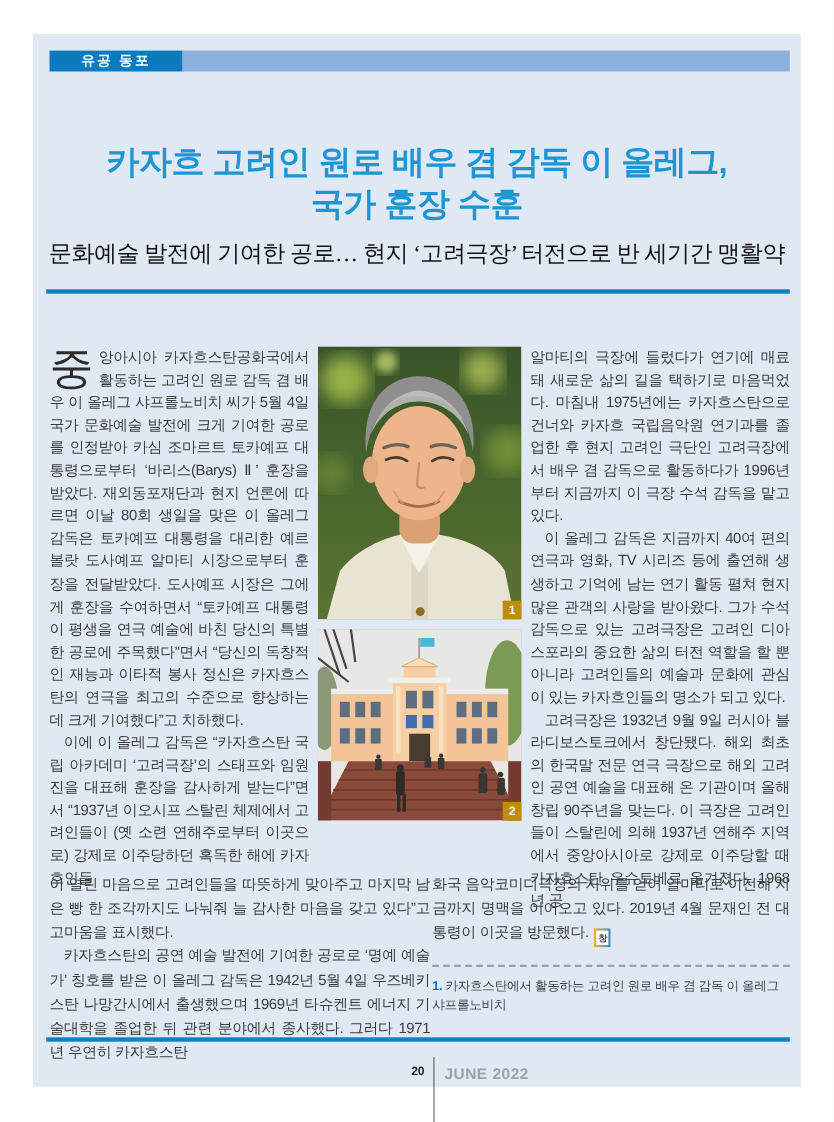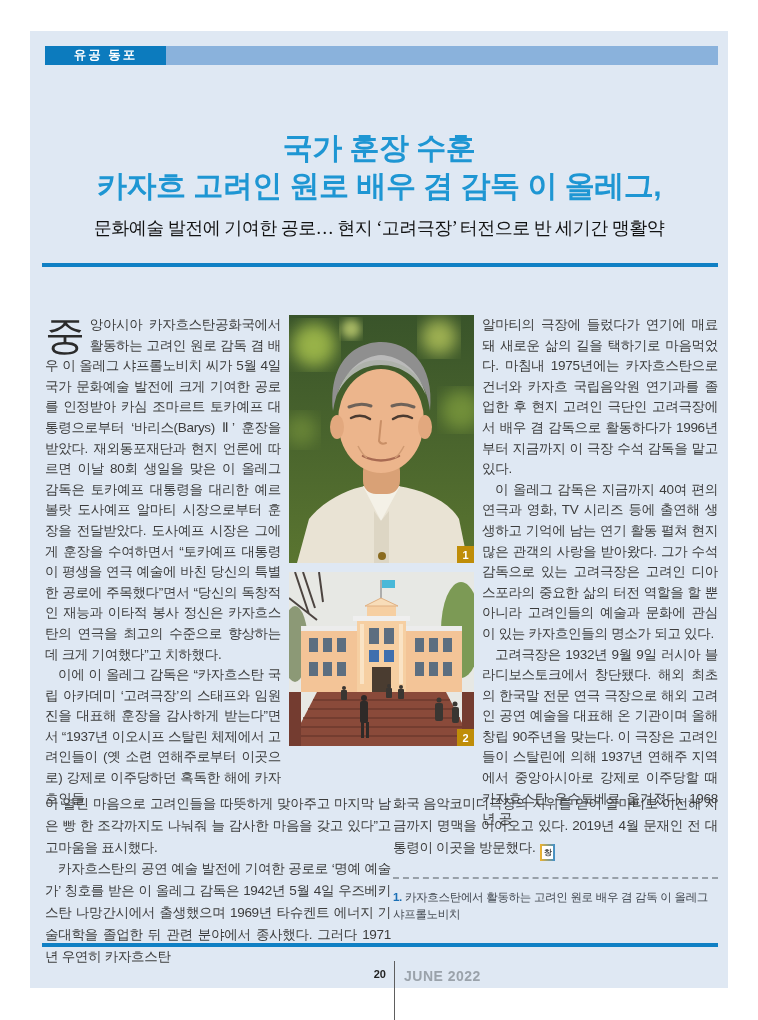--- a/index.html
+++ b/index.html
@@ -18,21 +18,21 @@
     display:flex;align-items:center;justify-content:center;letter-spacing:2px;
   }
   .tag-strip{flex:1;background:#8ab2dc;}
   
   .title{
     position:absolute;left:0;right:0;top:98px;text-align:center;
     color:#1e96d3;font-size:30px;font-weight:bold;line-height:38px;letter-spacing:-0.5px;
   }
   .subtitle{
     position:absolute;left:0;right:0;top:185px;text-align:center;color:#111;
-    font-family:"Liberation Serif", serif;font-size:18px;letter-spacing:-0.5px;
+    font-family:"Liberation Serif", serif;font-size:21px;letter-spacing:-0.5px;
   }
   .rule{position:absolute;left:12px;width:676px;height:4px;background:#1080c4;}
   .rule-top{top:232px;}
   .rule-bottom{top:912px;}
   
   .body-text{
     margin:0;font-size:13.5px;line-height:20.6px;color:#3c3c3c;
     text-align:justify;letter-spacing:-0.3px;
   }
   .indent{text-indent:13px;}
@@ -77,22 +77,22 @@
 <body>
 
 <div class="page">
 
   <div class="tag-row">
     <div class="tag-box">유공 동포</div>
     <div class="tag-strip"></div>
   </div>
 
   <div class="title">
+    <div>카자흐 고려인 원로 배우 겸 감독 이 올레그,</div>
     <div>국가 훈장 수훈</div>
-    <div>카자흐 고려인 원로 배우 겸 감독 이 올레그,</div>
   </div>
   <div class="subtitle">문화예술 발전에 기여한 공로… 현지 ‘고려극장’ 터전으로 반 세기간 맹활약</div>
 
   <div class="rule rule-top"></div>
 
   <div class="col-left">
     <p class="body-text"><span class="dropcap">중</span><span>앙아시아 카자흐스탄공화국에서 활동하는 고려인 원로 감독 겸 배우 이 올레그 샤프롤노비치 씨가 5월 4일 국가 문화예술 발전에 크게 기여한 공로를 인정받아 카심 조마르트 토카예프 대통령으로부터 ‘바리스(Barys) Ⅱ’ 훈장을 받았다. 재외동포재단과 현지 언론에 따르면 이날 80회 생일을 맞은 이 올레그 감독은 토카예프 대통령을 대리한 예르볼랏 도사예프 알마티 시장으로부터 훈장을 전달받았다. 도사예프 시장은 그에게 훈장을 수여하면서 “토카예프 대통령이 평생을 연극 예술에 바친 당신의 특별한 공로에 주목했다”면서 “당신의 독창적인 재능과 이타적 봉사 정신은 카자흐스탄의 연극을 최고의 수준으로 향상하는 데 크게 기여했다”고 치하했다.</span></p>
     <p class="body-text indent">이에 이 올레그 감독은 “카자흐스탄 국립 아카데미 ‘고려극장’의 스태프와 임원진을 대표해 훈장을 감사하게 받는다”면서 “1937년 이오시프 스탈린 체제에서 고려인들이 (옛 소련 연해주로부터 이곳으로) 강제로 이주당하던 혹독한 해에 카자흐인들</p>
   </div>
 

